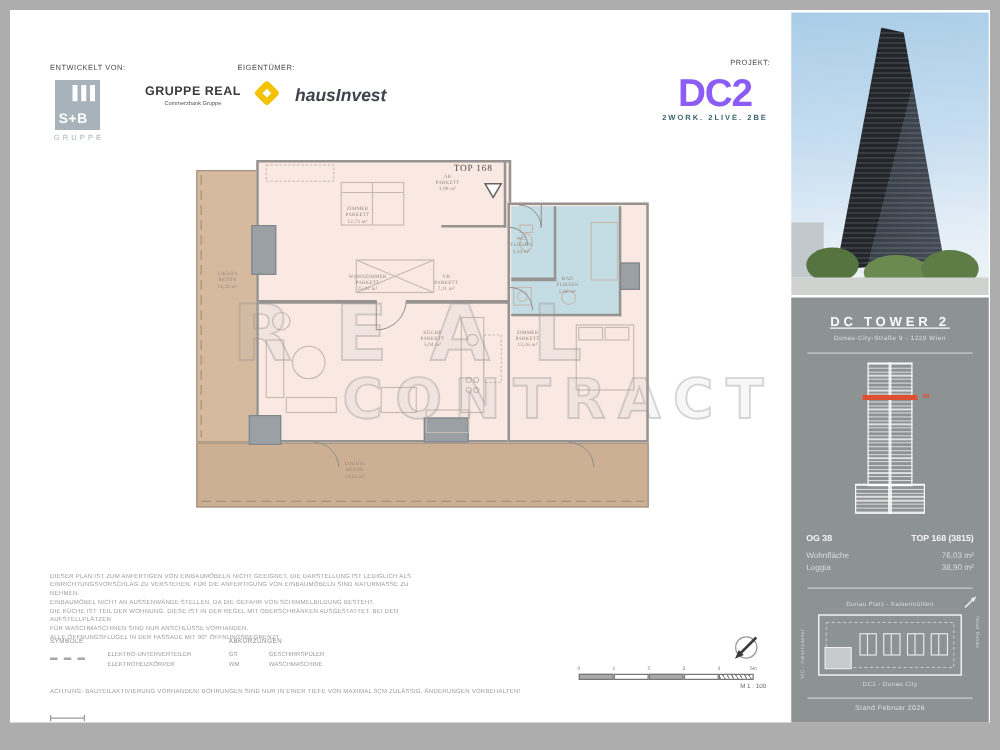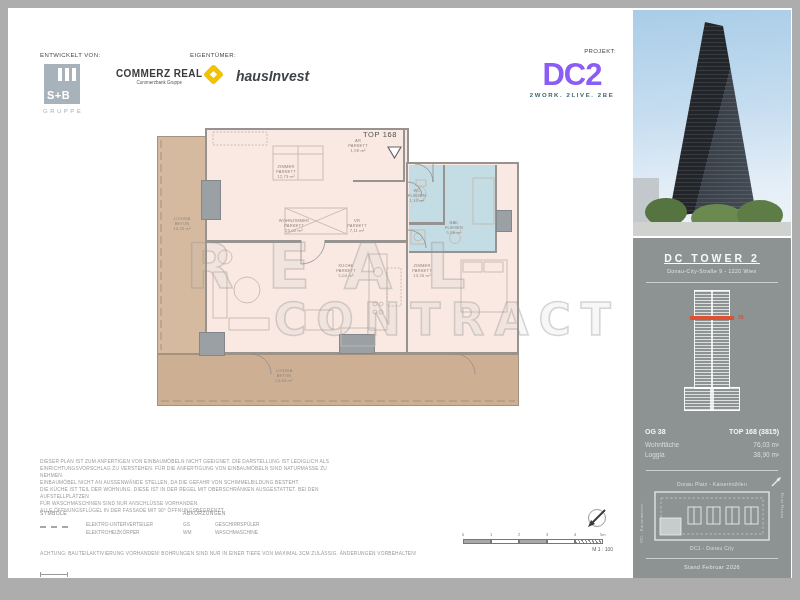--- a/index.html
+++ b/index.html
@@ -15,21 +15,21 @@
   .sb-text{position:absolute;left:3px;bottom:3px;color:#fff;font-weight:bold;font-size:11px;letter-spacing:.5px;}
   .sb-sub{font-size:6px;letter-spacing:2.5px;color:#a8b2ba;margin-top:2px;}
   .cr-name{font-size:10px;font-weight:bold;color:#3b3b3b;letter-spacing:.4px;}
   .cr-sub{font-size:4.5px;color:#555;text-align:center;margin-top:1px;}
   .cb-diamond{width:15px;height:15px;border:5px solid #f3c200;border-radius:3px;transform:rotate(45deg);}
   .hi-name{font-size:14px;font-weight:bold;font-style:italic;color:#3f444a;}
   .dc2-name{font-size:31px;font-weight:800;color:#8b5cf6;letter-spacing:-1px;line-height:30px;}
   .dc2-tag{font-size:6px;letter-spacing:1.6px;color:#38666c;margin-top:2px;font-weight:bold;}
 
   
-  .plan{position:absolute;left:147px;top:114px;width:368px;height:288px;}
+  .plan{position:absolute;left:147px;top:114px;width:368px;height:288px;font-family:Liberation Serif, serif;}
   .blk{position:absolute;border:2.5px solid #979390;background:#f9e9e2;}
   .loggia{position:absolute;background:#d6ba9f;border:1px solid #a3927f;}
   .bath{position:absolute;background:#c4dce3;border-right:2.5px solid #979390;border-bottom:2.5px solid #979390;}
   .wall{position:absolute;background:#979390;}
   .pillar{position:absolute;background:#9aa0a4;border:1px solid #82878b;}
   .room-label{position:absolute;width:46px;text-align:center;font-size:4px;line-height:5px;
               color:#93847a;letter-spacing:.2px;}
   .room-label span{display:block;}
   .top168{position:absolute;font-size:7.5px;color:#4f4f4f;letter-spacing:.6px;}
   .wm{position:absolute;font-family:"DejaVu Sans",sans-serif;font-weight:bold;color:rgba(190,190,190,.12);
@@ -85,21 +85,21 @@
   <div class="abs sb-box" style="left:36px;top:56px;">
     <span class="sb-bar" style="left:14px;"></span>
     <span class="sb-bar" style="left:21px;"></span>
     <span class="sb-bar" style="left:28px;"></span>
     <span class="sb-text">S+B</span>
   </div>
   <div class="abs sb-sub" style="left:35px;top:98px;">GRUPPE</div>
 
   <div class="abs hdr-label" style="left:182px;top:44px;">EIGENTÜMER:</div>
   <div class="abs" style="left:108px;top:60px;text-align:center;">
-    <div class="cr-name">COMMERZ REAL</div>
+    <div class="cr-name">GRUPPE REAL</div>
     <div class="cr-sub">Commerzbank Gruppe</div>
   </div>
   <div class="abs cb-diamond" style="left:198px;top:59px;"></div>
   <div class="abs hi-name" style="left:228px;top:60px;">hausInvest</div>
 
   <div class="abs hdr-label" style="left:553px;top:40px;width:55px;text-align:right;">PROJEKT:</div>
   <div class="abs" style="left:518px;top:52px;width:92px;text-align:center;">
     <div class="dc2-name">DC2</div>
     <div class="dc2-tag">2WORK. 2LIVE. 2BE</div>
   </div>

